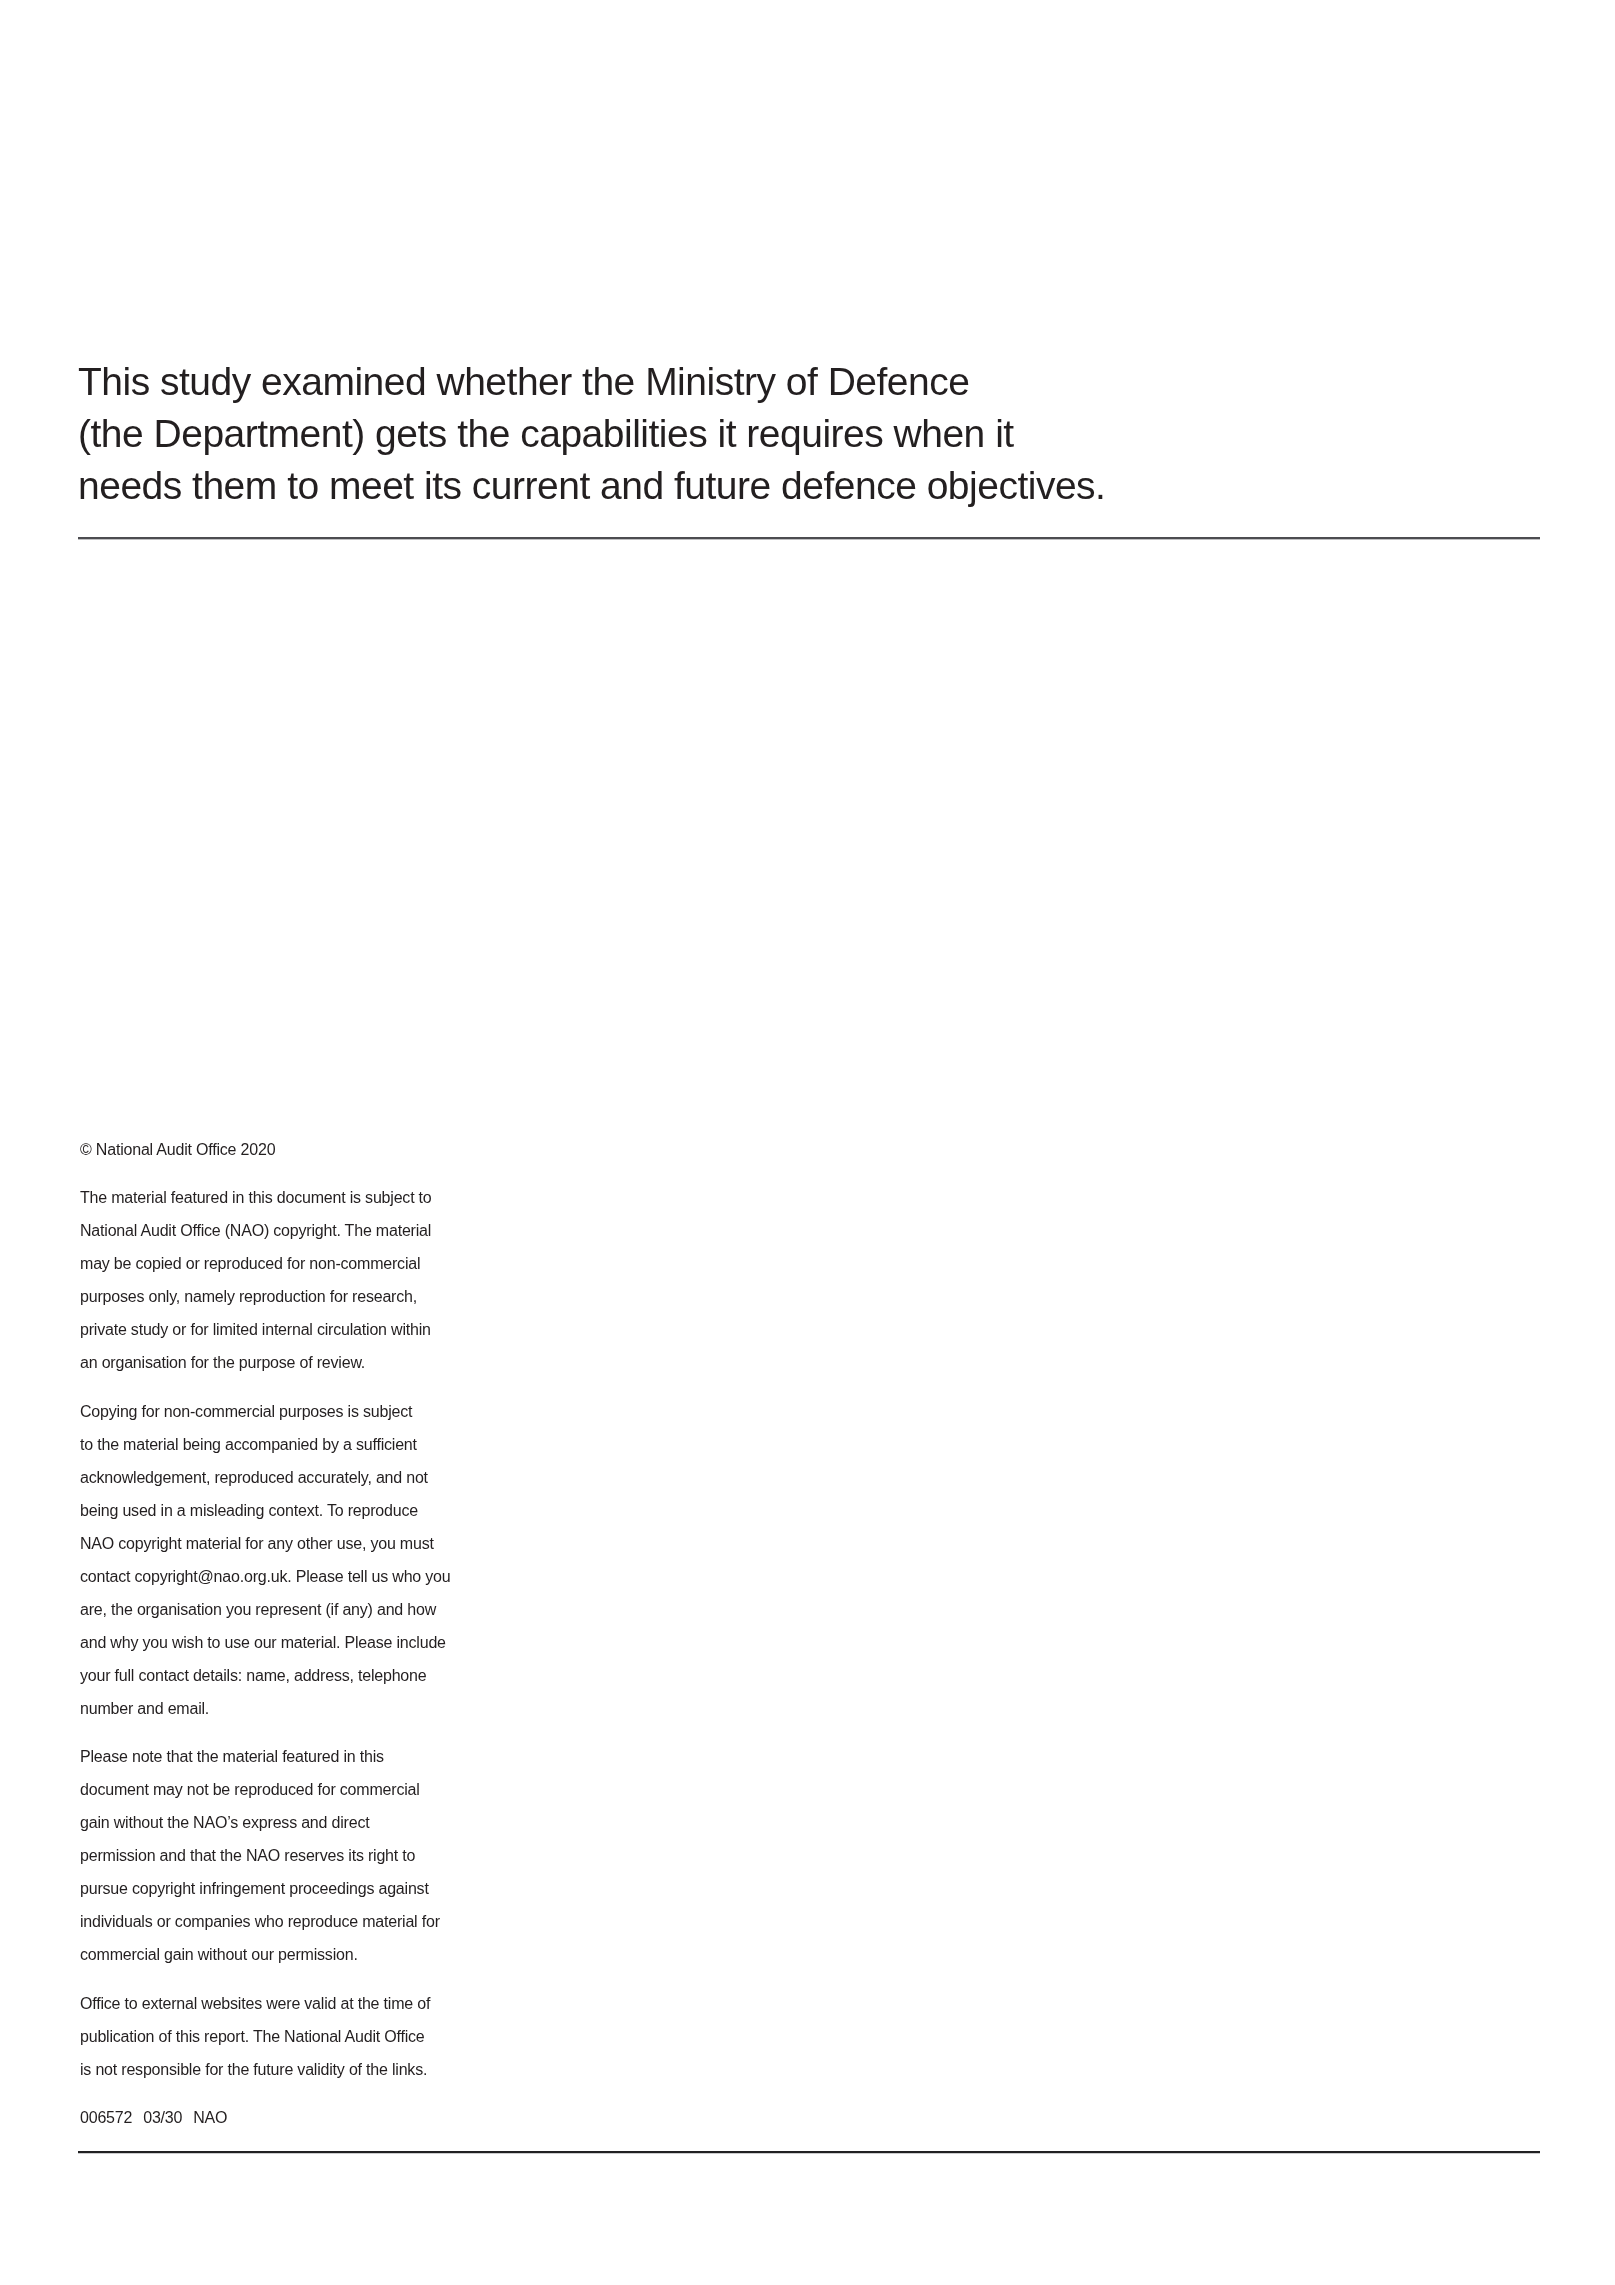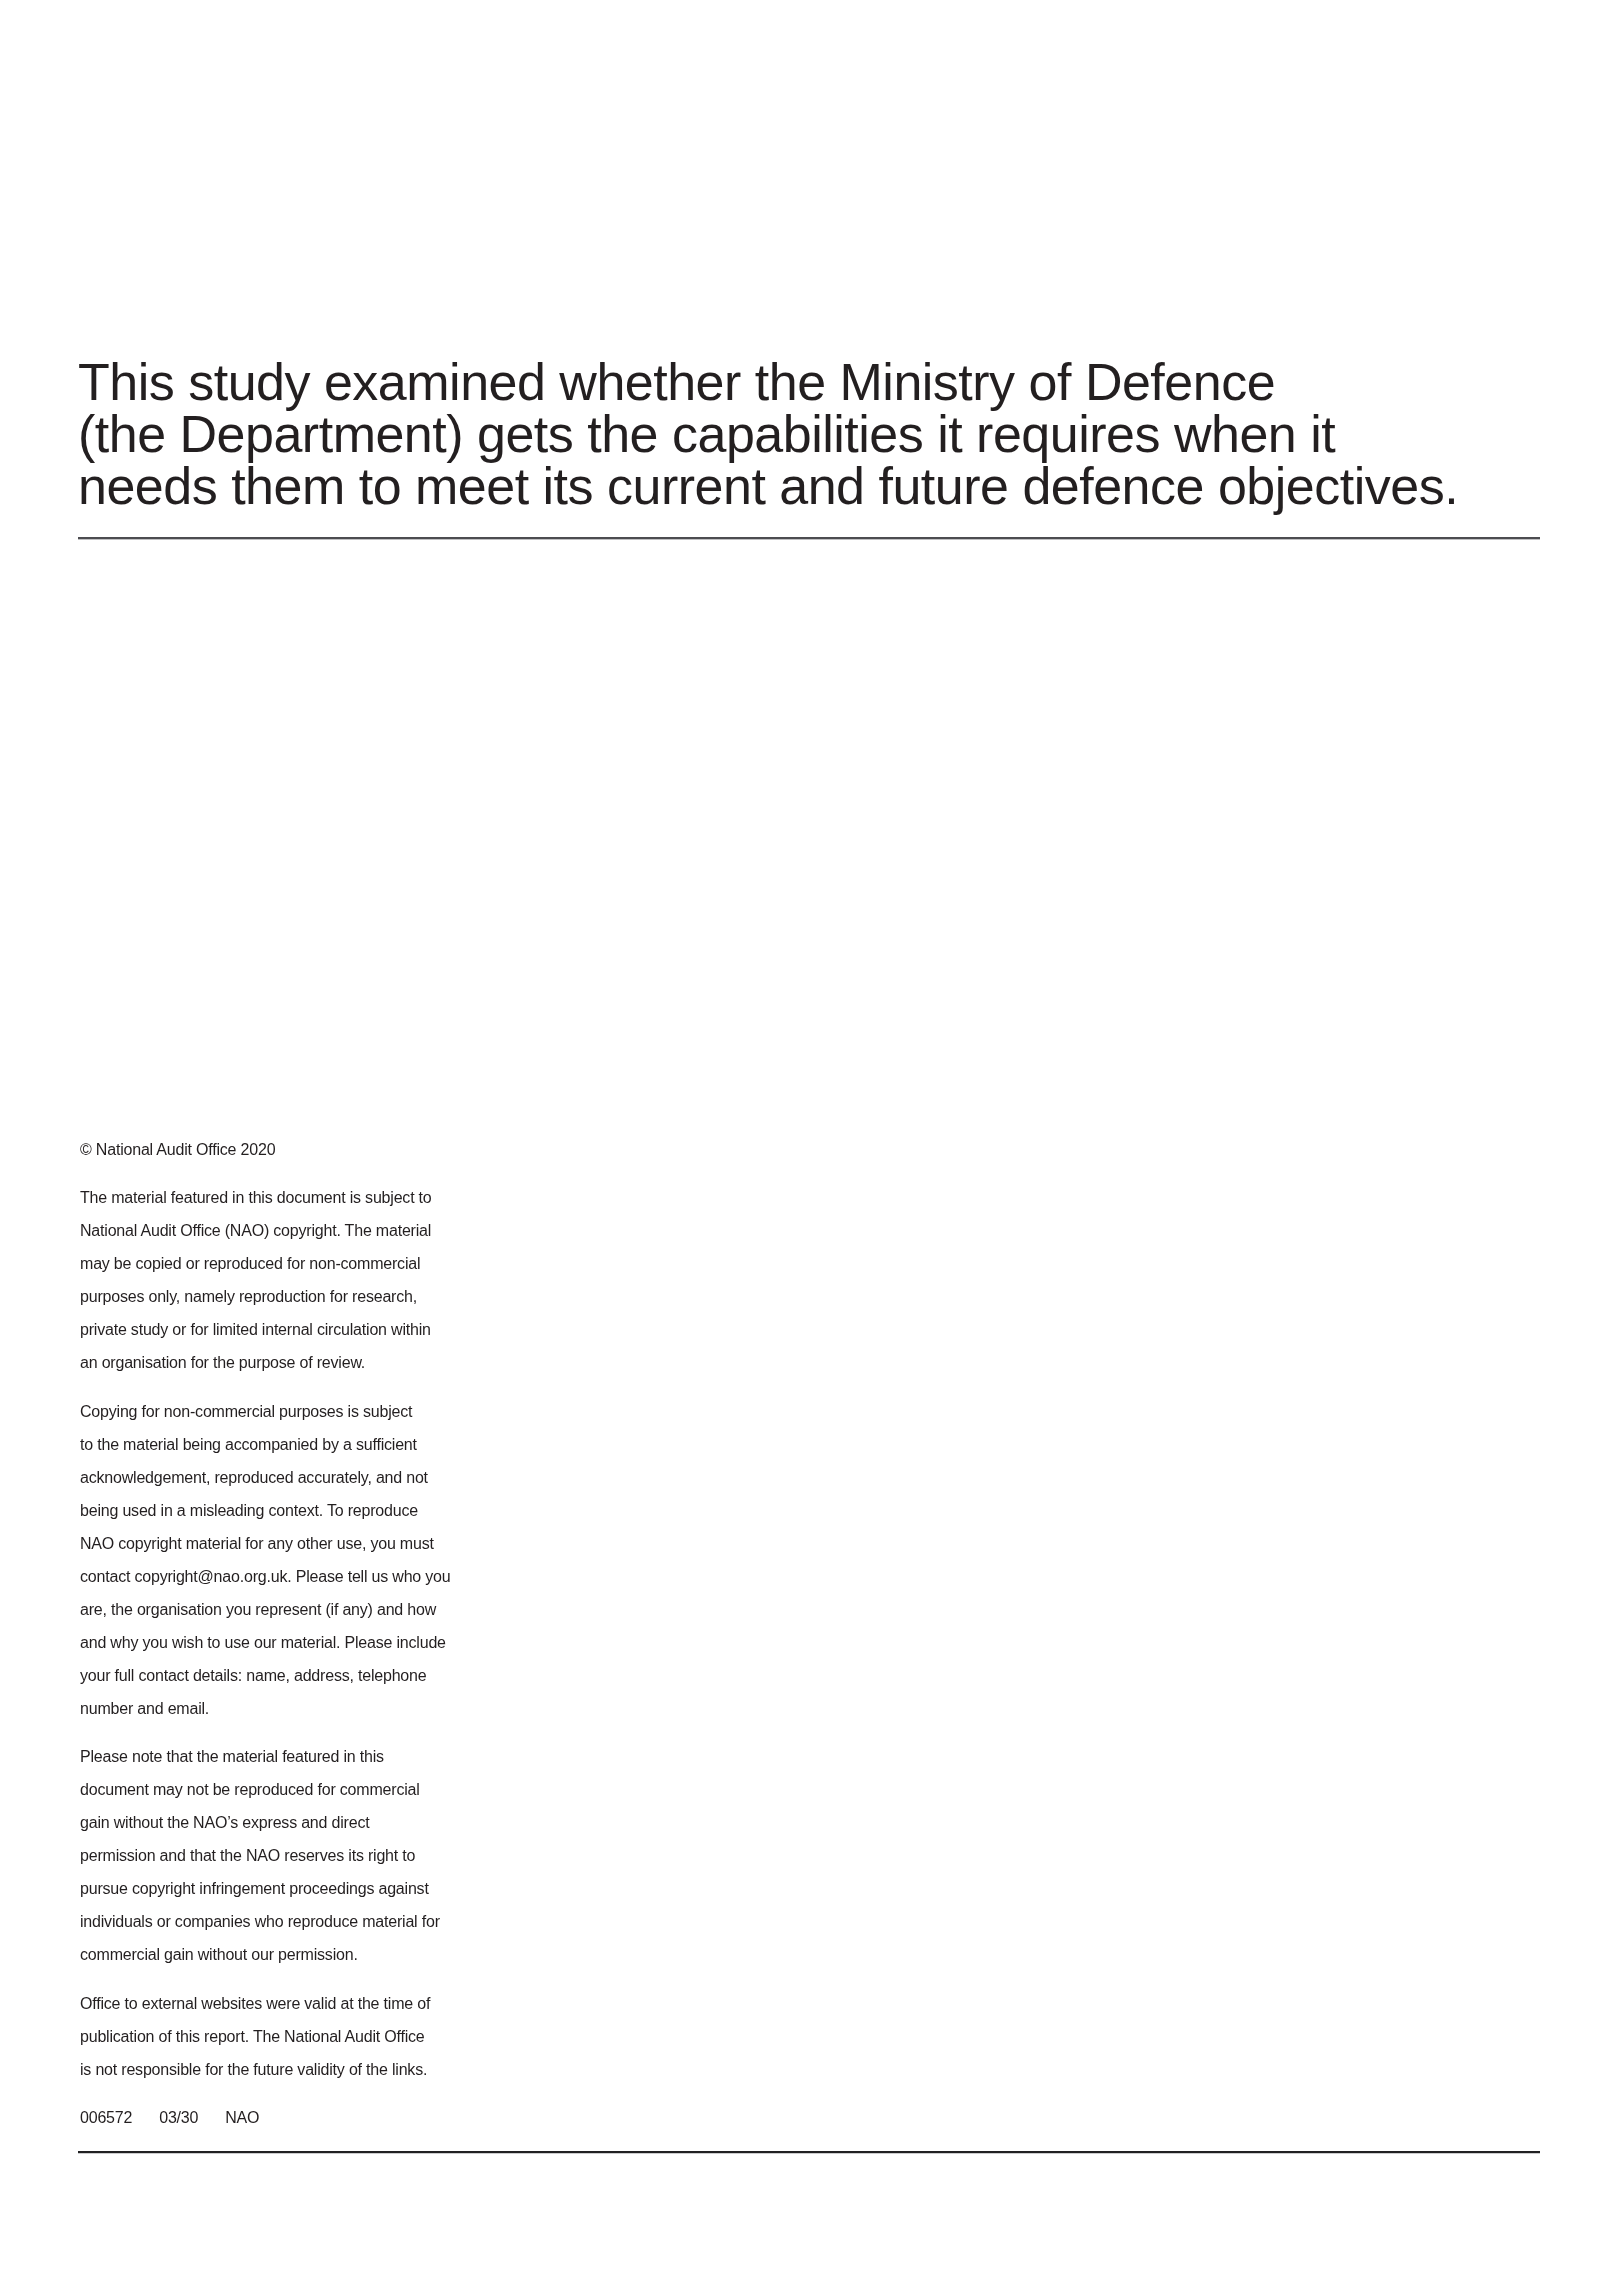--- a/index.html
+++ b/index.html
@@ -13,21 +13,21 @@
     font-family: "Liberation Sans", "DejaVu Sans", sans-serif;
     color: #231f20;
     -webkit-font-smoothing: antialiased;
   }
 
   .intro-headline {
     position: absolute;
     left: 78px;
     top: 356px;
     width: 1465px;
-    font-size: 52px;
+    font-size: 39px;
     line-height: 52px;
     font-weight: 400;
     letter-spacing: -0.5px;
     white-space: pre-line;
   }
 
   .rule {
     position: absolute;
     left: 78px;
     width: 1462px;
@@ -57,21 +57,21 @@
     letter-spacing: -0.2px;
   }
 
   .copyright-block p {
     margin: 0 0 15.4px 0;
     white-space: pre-line;
   }
 
   .imprint {
     display: flex;
-    gap: 27px;
+    gap: 11px;
     margin-top: 0;
   }
 </style>
 </head>
 <body>
 
 <div class="page">
 
   <div class="intro-headline">This study examined whether the Ministry of Defence
 (the Department) gets the capabilities it requires when it

